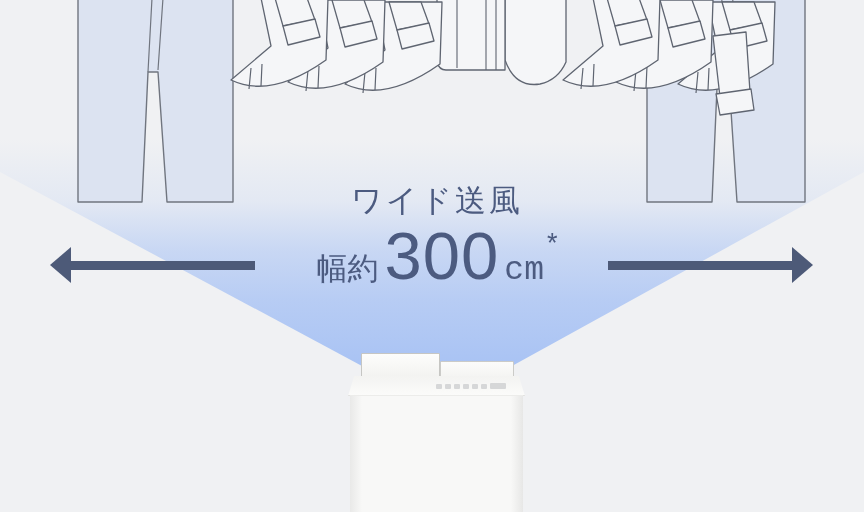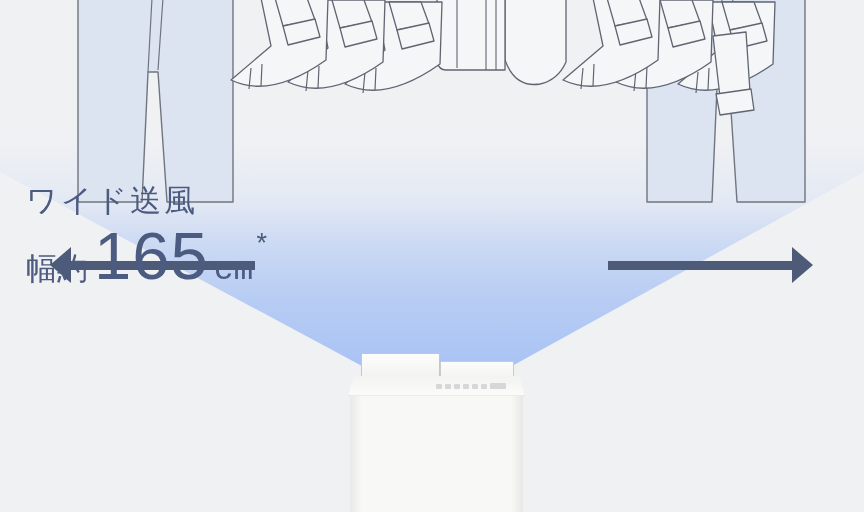--- a/index.html
+++ b/index.html
@@ -21,21 +21,21 @@
   .arrow .shaft{position:absolute;top:14px;height:9px;background:#4d5a78;}
   .arrow .head{position:absolute;width:0;height:0;border-top:18px solid transparent;border-bottom:18px solid transparent;}
   .arrow-left{left:50px;}
   .arrow-left .shaft{left:18px;right:0;}
   .arrow-left .head{left:0;border-right:21px solid #4d5a78;}
   .arrow-right{left:608px;}
   .arrow-right .shaft{left:0;right:18px;}
   .arrow-right .head{right:0;border-left:21px solid #4d5a78;}
 
   
-  .text-block{position:absolute;left:0;right:0;top:184px;text-align:left;padding-left:26px;color:#4c5b80;z-index:5;}
+  .text-block{position:absolute;left:0;right:0;top:184px;text-align:center;padding-left:10px;color:#4c5b80;z-index:5;}
   .line1{font-size:31px;letter-spacing:3px;line-height:1.1;}
   .line2{margin-top:4px;line-height:1;white-space:nowrap;}
   .line2 span{display:inline-block;vertical-align:baseline;}
   .w-prefix{font-size:31px;margin-right:6px;}
   .w-value{font-size:67px;letter-spacing:1px;}
   .w-unit{font-size:33px;margin-left:5px;font-family:Liberation Mono, monospace;}
   .w-star{font-size:27px;position:relative;top:-27px;margin-left:3px;}
 
   
   .appliance{position:absolute;left:348px;top:352px;width:177px;height:160px;z-index:3;}
@@ -112,21 +112,21 @@
   </div>
 
   <div class="arrow arrow-right">
     <div class="shaft"></div>
     <div class="head"></div>
   </div>
 
   <div class="text-block">
     <div class="line1">ワイド送風</div>
     <div class="line2">
-      <span class="w-prefix">幅約</span><span class="w-value">165</span><span class="w-unit">cm</span><span class="w-star">*</span>
+      <span class="w-prefix">幅約</span><span class="w-value">300</span><span class="w-unit">cm</span><span class="w-star">*</span>
     </div>
   </div>
 
   <div class="appliance">
     <div class="flap-left"></div>
     <div class="flap-right"></div>
     <div class="top-face"></div>
     <div class="panel-row">
       <div class="panel-btn"></div>
       <div class="panel-btn"></div>

